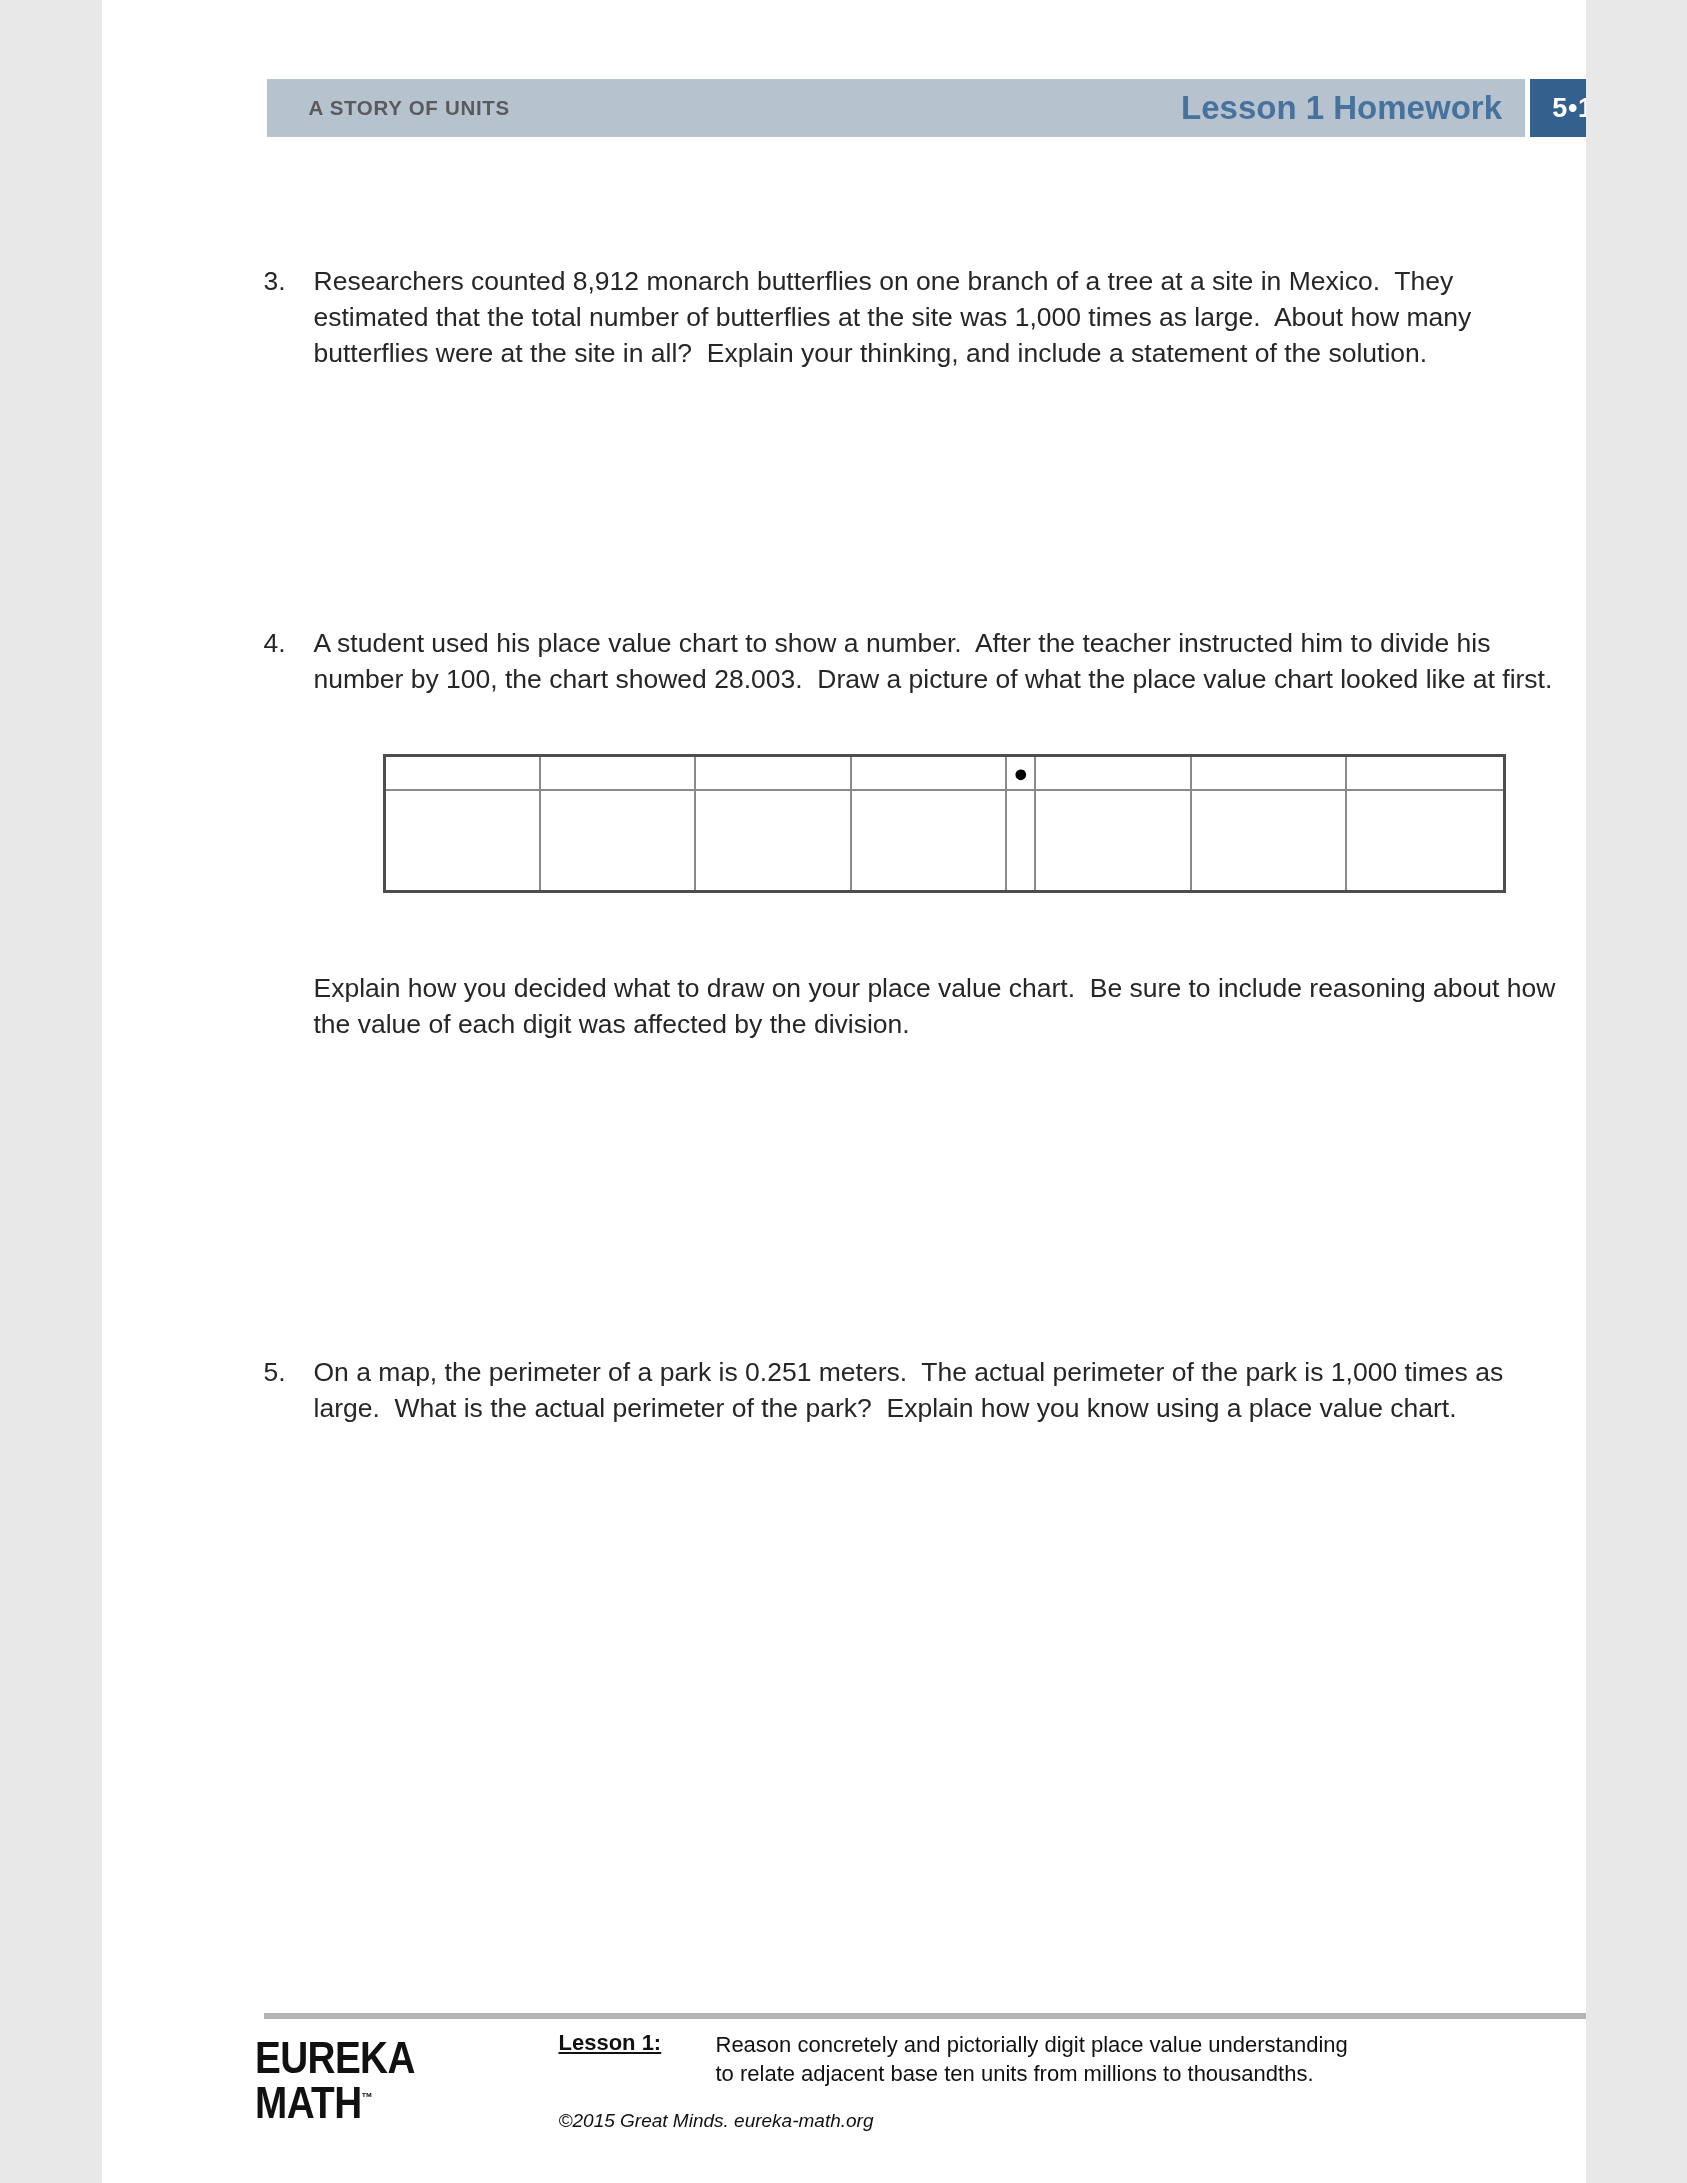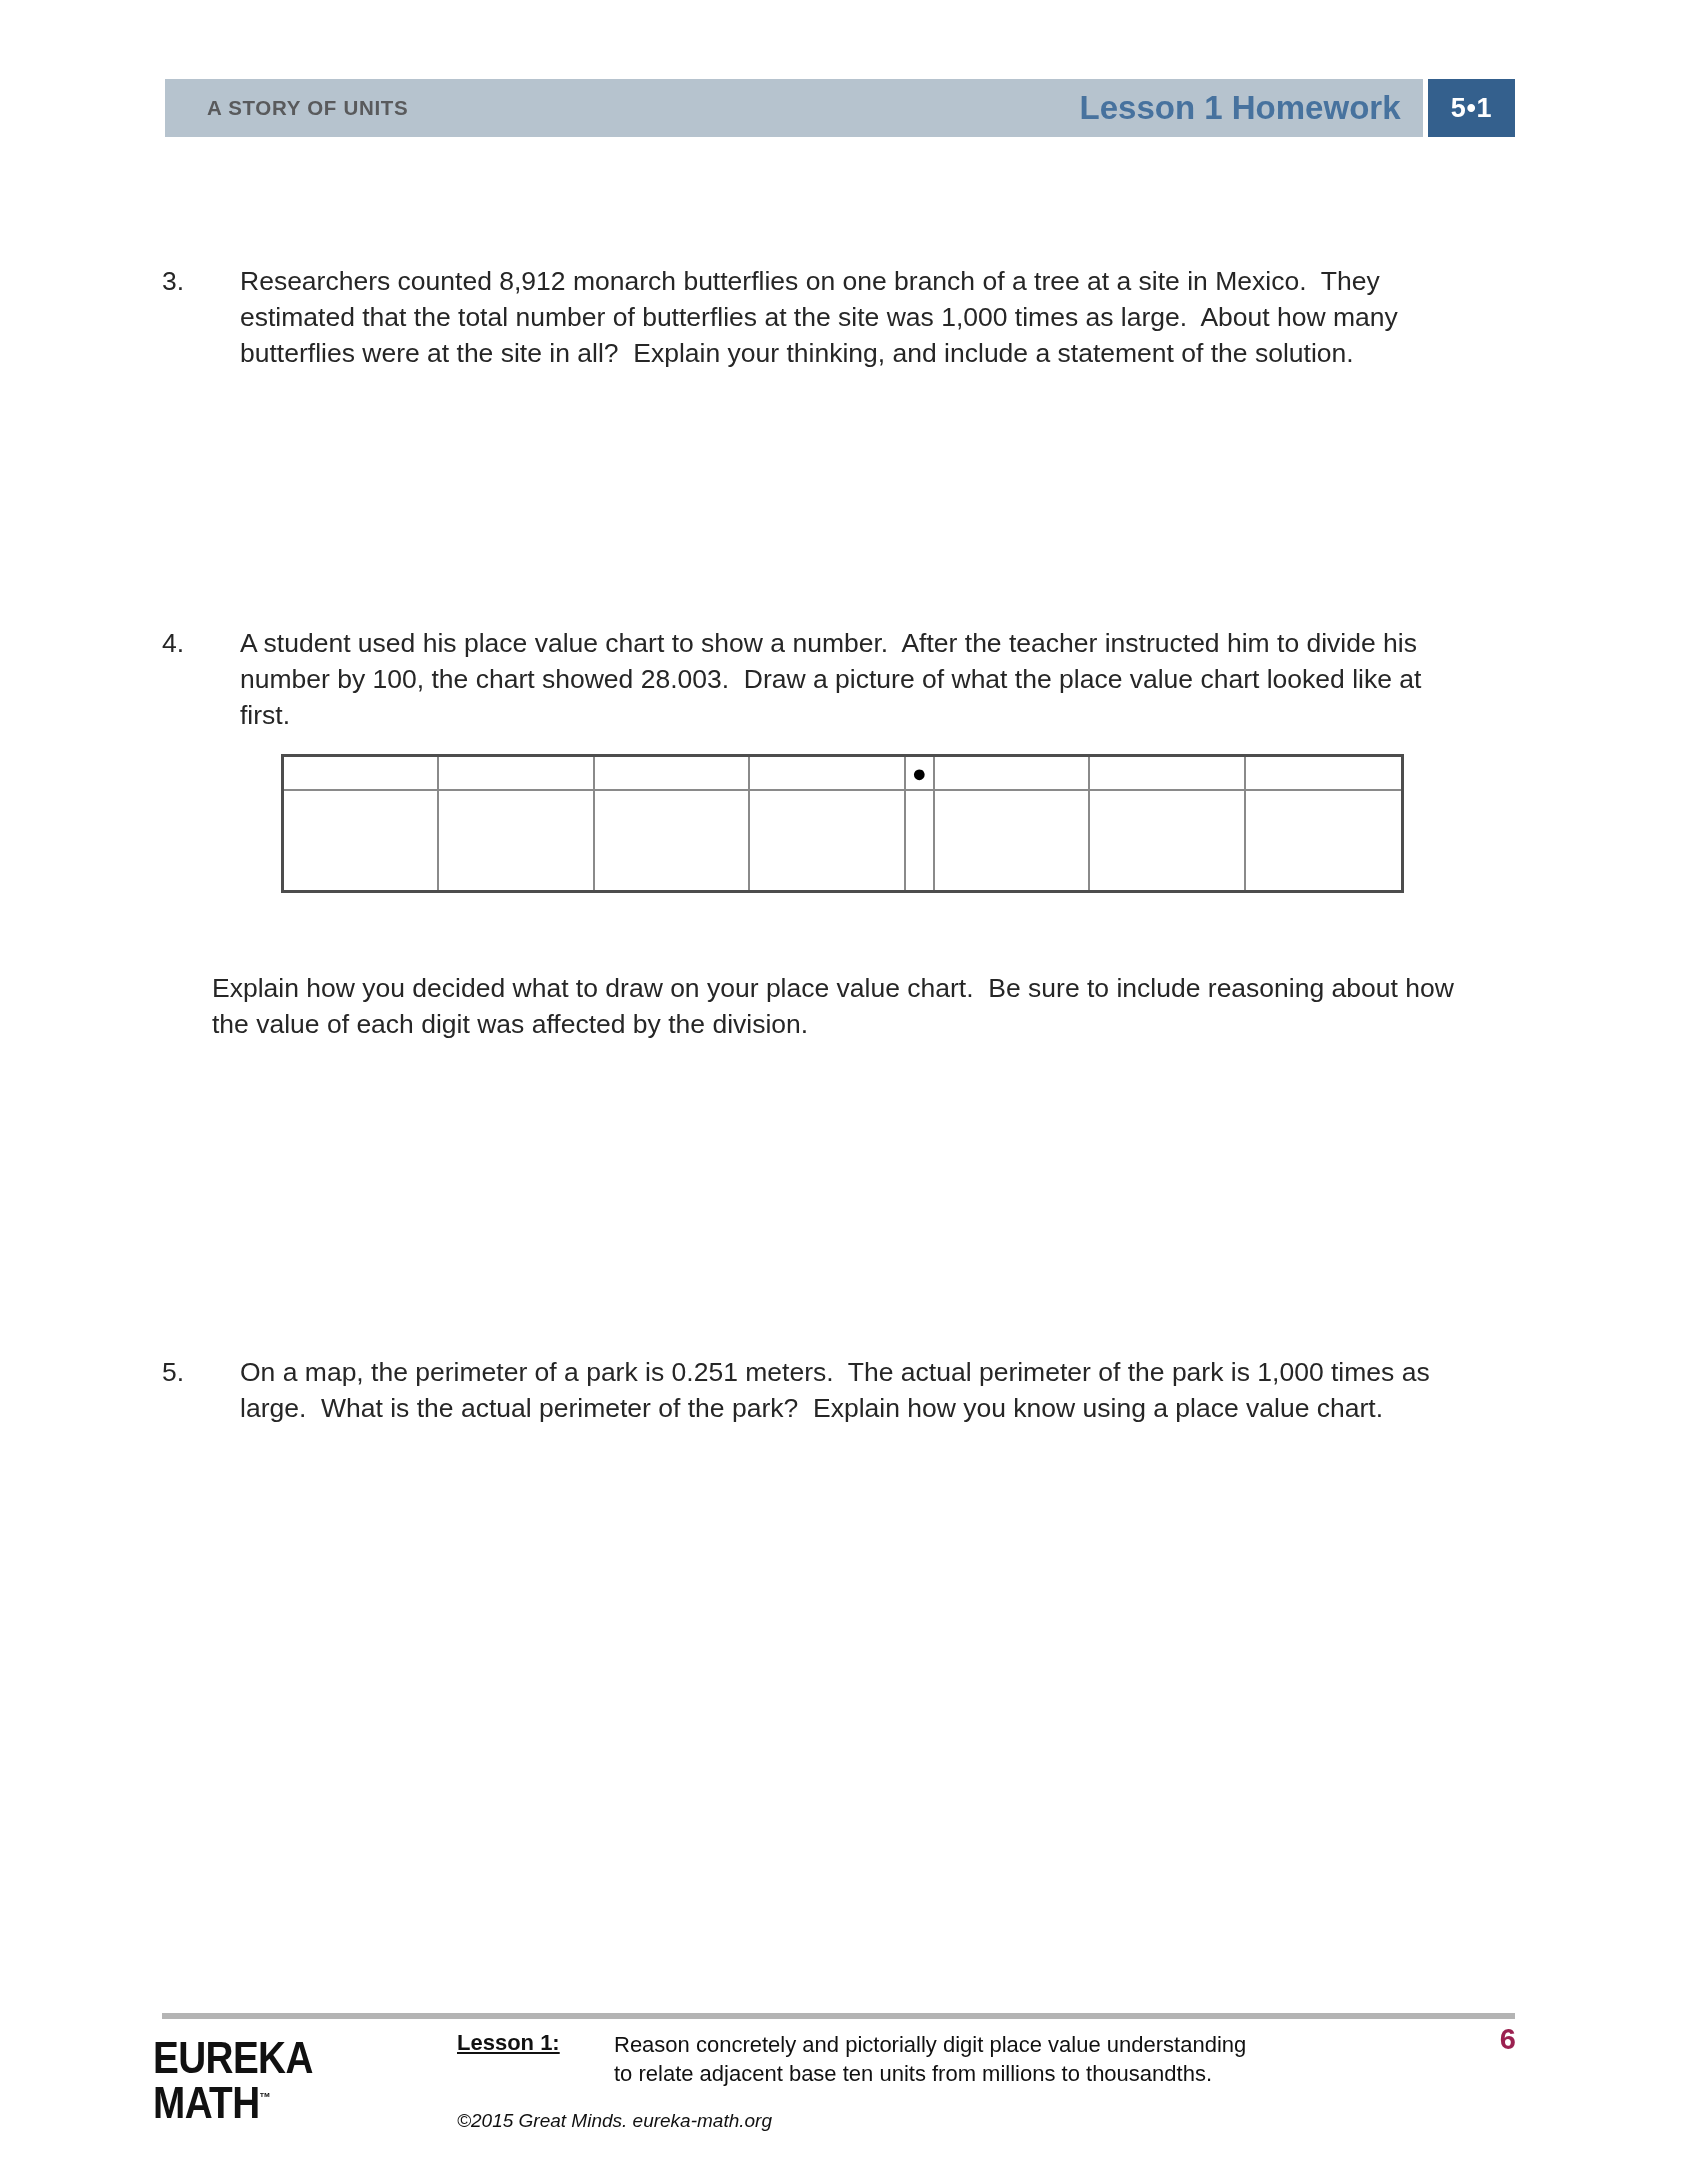--- a/index.html
+++ b/index.html
@@ -1,21 +1,21 @@
 <!DOCTYPE html>
 <html style="font-size:10.6px"><head>
 <meta charset="utf-8">
 <style>
   * { margin: 0; padding: 0; box-sizing: border-box; }
   html, body { background: #e8e8e8; }
   body { font-family: "Liberation Sans", sans-serif; }
 
   .page {
     position: relative;
-    width: 1687px;
+    width: 1484px;
     height: 2183px;
     background: #ffffff;
     margin: 0 auto;
     overflow: hidden;
     color: #262626;
   }
 
   
   .header-band {
     position: absolute;
@@ -62,21 +62,20 @@
     display: flex;
     font-size: 26.5px;
     line-height: 36px;
   }
   .q-num {
     flex: 0 0 50px;
   }
   .q-text {
     flex: 1;
     white-space: pre-wrap;
-    margin-left: 28px;
   }
   .q3 { top: 263px; }
   .q4 { top: 625px; }
   .q5 { top: 1354px; }
 
   .followup {
     position: absolute;
     top: 970px; left: 212px;
     width: 1257px;
     font-size: 26.5px;

